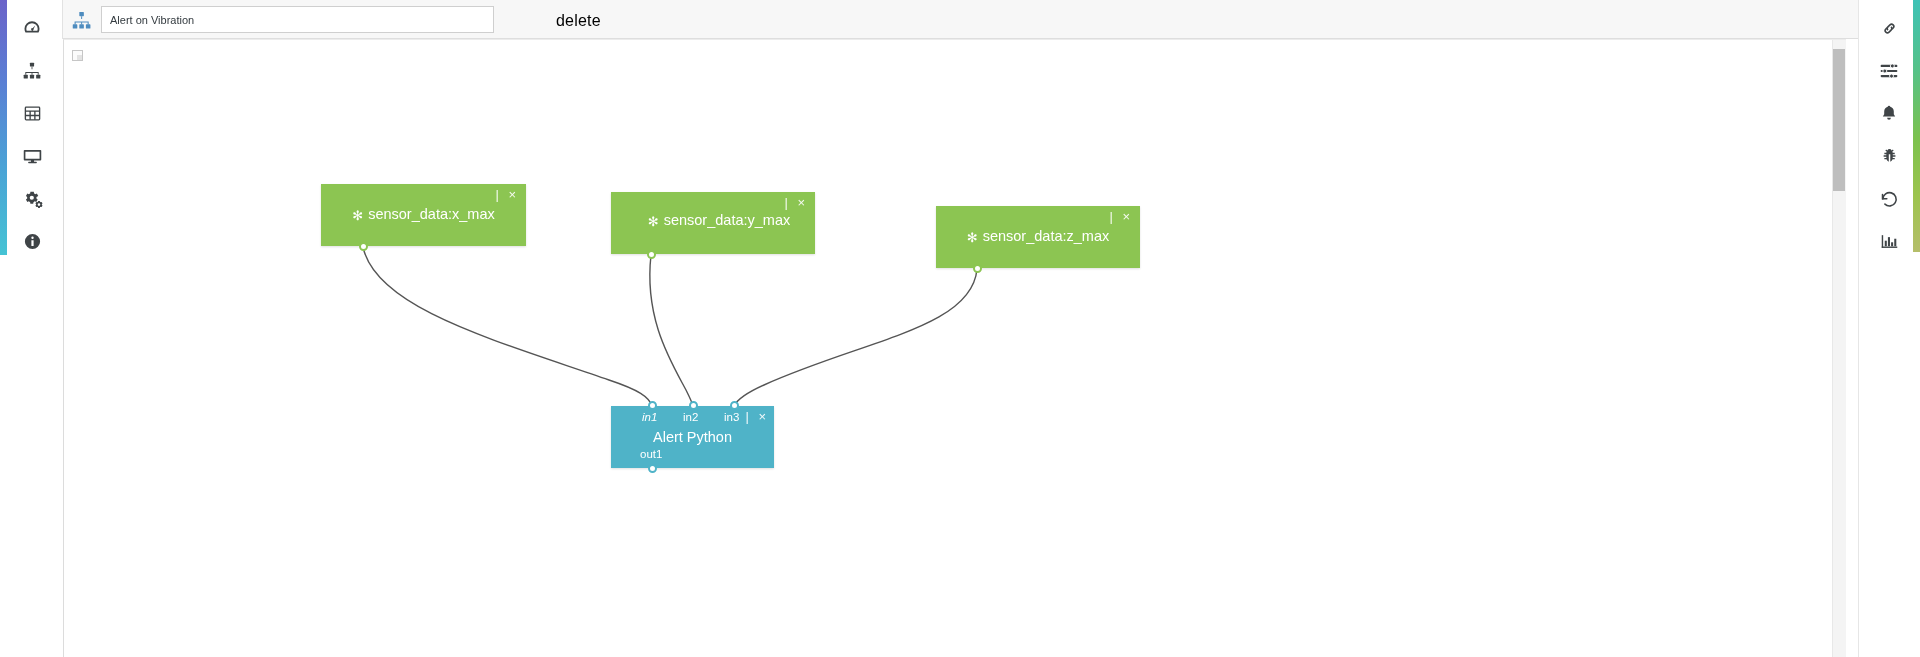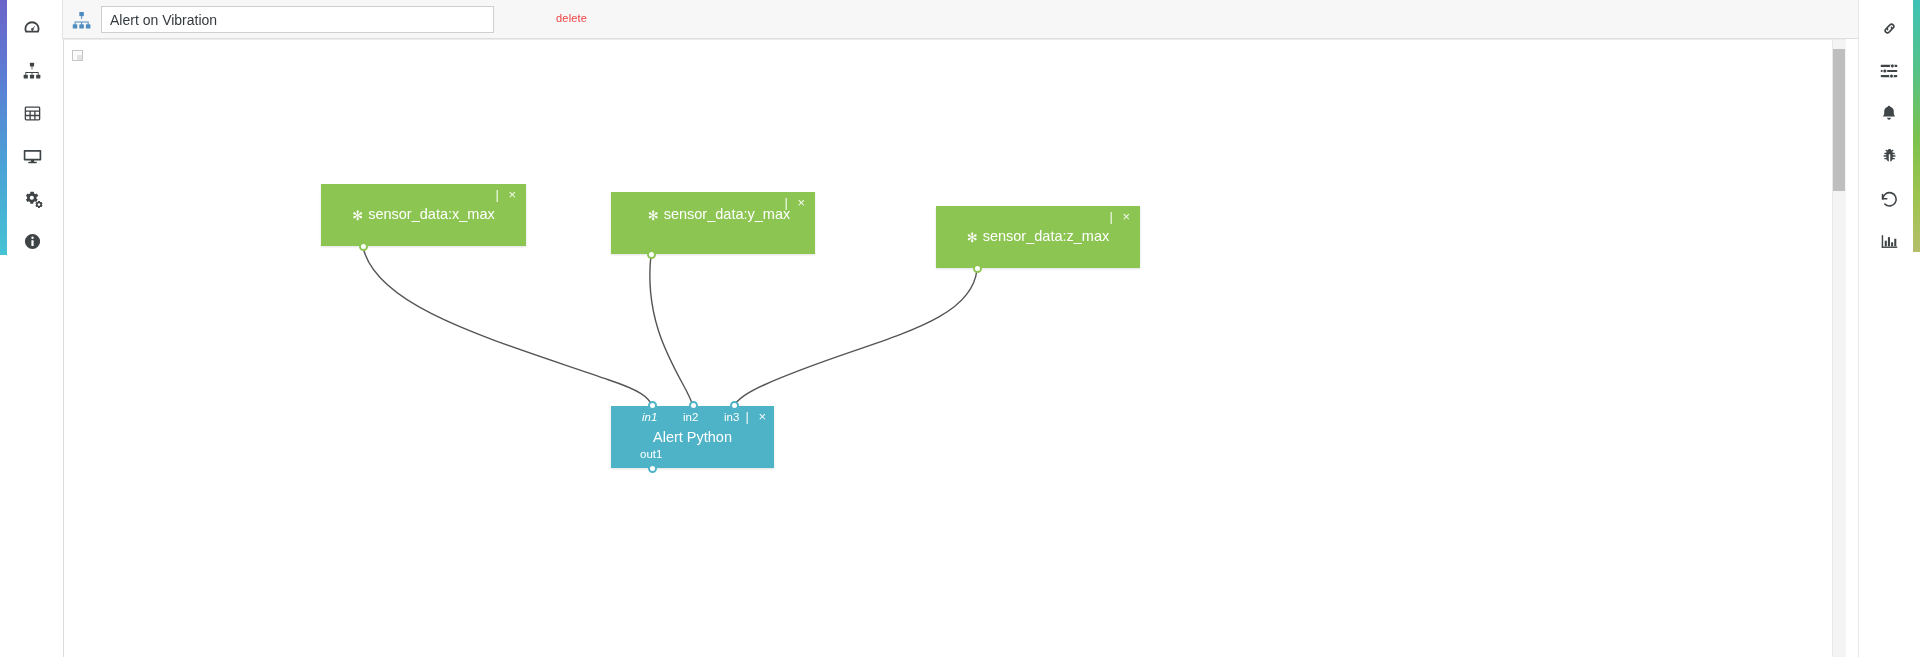--- a/index.html
+++ b/index.html
@@ -52,26 +52,26 @@
     border-bottom: 1px solid #dedede;
   }
   #flow-type-icon {
     position: absolute; left: 5px; top: 7px; width: 26px; height: 26px;
     display:flex; align-items:center; justify-content:center; color:#4e8cbf;
   }
   #flow-title-input {
     position: absolute; left: 38px; top: 6px; width: 393px; height: 27px;
     border: 1px solid #cfcfcf; background: #ffffff;
     font-family: "Liberation Sans", sans-serif;
-    font-size: 14px; color: #333a3f;
+    font-size: 11px; color: #333a3f;
     padding: 0 8px; outline: none;
   }
   #delete-link {
     position: absolute; left: 493px; top: 12px;
-    font-size: 11px; color: #ef4444;
+    font-size: 16px; color: #000000;
     text-decoration: none; cursor: pointer;
     letter-spacing: .2px;
   }
 
   
   #canvas-outer {
     position: absolute; left: 51px; top: 39px; width: 1807px; height: 618px;
     background: #ffffff;
   }
   #canvas-area {
@@ -217,21 +217,21 @@
       <div class="node node-green" style="left:257px; top:144px; width:205px; height:62px;">
         <div class="node-close">|&nbsp;<span>×</span></div>
         <div class="node-title" style="top:22px;">
           <span class="node-asterisk">✻</span><span>sensor_data:x_max</span>
         </div>
         <div class="port port-out-green" style="left:38px; bottom:-5px;"></div>
       </div>
 
       <div class="node node-green" style="left:547px; top:152px; width:204px; height:62px;">
         <div class="node-close">|&nbsp;<span>×</span></div>
-        <div class="node-title" style="top:14px;padding-left:12px;">
+        <div class="node-title" style="top:20px;padding-left:12px;">
           <span class="node-asterisk">✻</span><span>sensor_data:y_max</span>
         </div>
         <div class="port port-out-green" style="left:36px; bottom:-5px;"></div>
       </div>
 
       <div class="node node-green" style="left:872px; top:166px; width:204px; height:62px;">
         <div class="node-close">|&nbsp;<span>×</span></div>
         <div class="node-title" style="top:22px;">
           <span class="node-asterisk">✻</span><span>sensor_data:z_max</span>
         </div>

